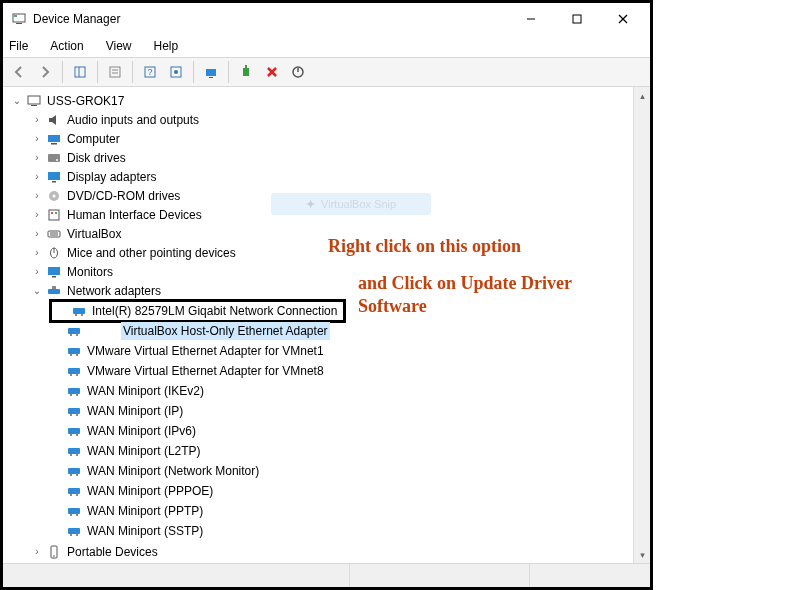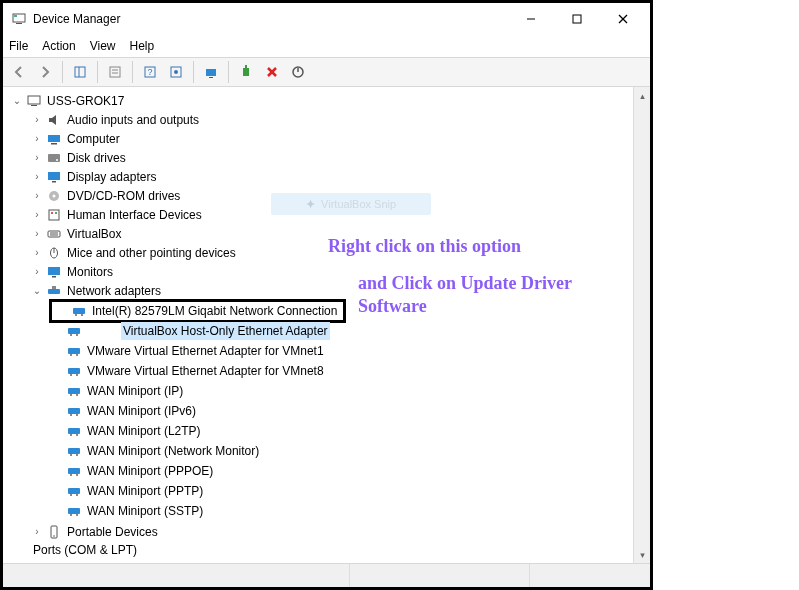--- a/index.html
+++ b/index.html
@@ -39,21 +39,21 @@
     font-size: 12px;
     cursor: default;
   }
   .win-btn svg { width: 10px; height: 10px; }
   .menubar {
     height: 22px;
     display: flex;
     align-items: center;
     padding: 0 6px;
     background: #fff;
-    gap: 14px;
+    gap: 22px;
   }
   .menubar span { font-size: 12px; cursor: default; }
   .toolbar {
     height: 30px;
     border-top: 1px solid #d8d8d8;
     border-bottom: 1px solid #d8d8d8;
     background: #f5f5f5;
     display: flex;
     align-items: center;
     padding: 0 4px;
@@ -136,21 +136,21 @@
   }
   .statusbar .cell {
     flex: 1;
     border-right: 1px solid #ddd;
   }
   .annotation {
     position: absolute;
     font-family: "Times New Roman", serif;
     font-weight: bold;
     font-size: 18px;
-    color: #8b5cf6;
+    color: #c2410c;
     line-height: 1.3;
     pointer-events: none;
   }
   .annotation.line1 { left: 325px; top: 148px; }
   .annotation.line2 { left: 355px; top: 185px; }
   
   .snip {
     position: absolute;
     left: 268px; top: 106px;
     width: 160px; height: 22px;
@@ -444,20 +444,31 @@
                       </span></li>
                     <li><span class="row">
                         <span class="expander none"></span>
                         <span class="node-icon">
                           <svg viewBox="0 0 16 16" width="16" height="16">
                             <rect x="2" y="5" width="12" height="6" rx="1" fill="#2d89d6"></rect>
                             <rect x="4" y="11" width="2" height="2" fill="#888"></rect>
                             <rect x="10" y="11" width="2" height="2" fill="#888"></rect>
                           </svg>
                         </span>
+                        <span class="label">WAN Miniport (IKEv2)</span>
+                      </span></li>
+                    <li><span class="row">
+                        <span class="expander none"></span>
+                        <span class="node-icon">
+                          <svg viewBox="0 0 16 16" width="16" height="16">
+                            <rect x="2" y="5" width="12" height="6" rx="1" fill="#2d89d6"></rect>
+                            <rect x="4" y="11" width="2" height="2" fill="#888"></rect>
+                            <rect x="10" y="11" width="2" height="2" fill="#888"></rect>
+                          </svg>
+                        </span>
                         <span class="label">WAN Miniport (IP)</span>
                       </span></li>
                     <li><span class="row">
                         <span class="expander none"></span>
                         <span class="node-icon">
                           <svg viewBox="0 0 16 16" width="16" height="16">
                             <rect x="2" y="5" width="12" height="6" rx="1" fill="#2d89d6"></rect>
                             <rect x="4" y="11" width="2" height="2" fill="#888"></rect>
                             <rect x="10" y="11" width="2" height="2" fill="#888"></rect>
                           </svg>

